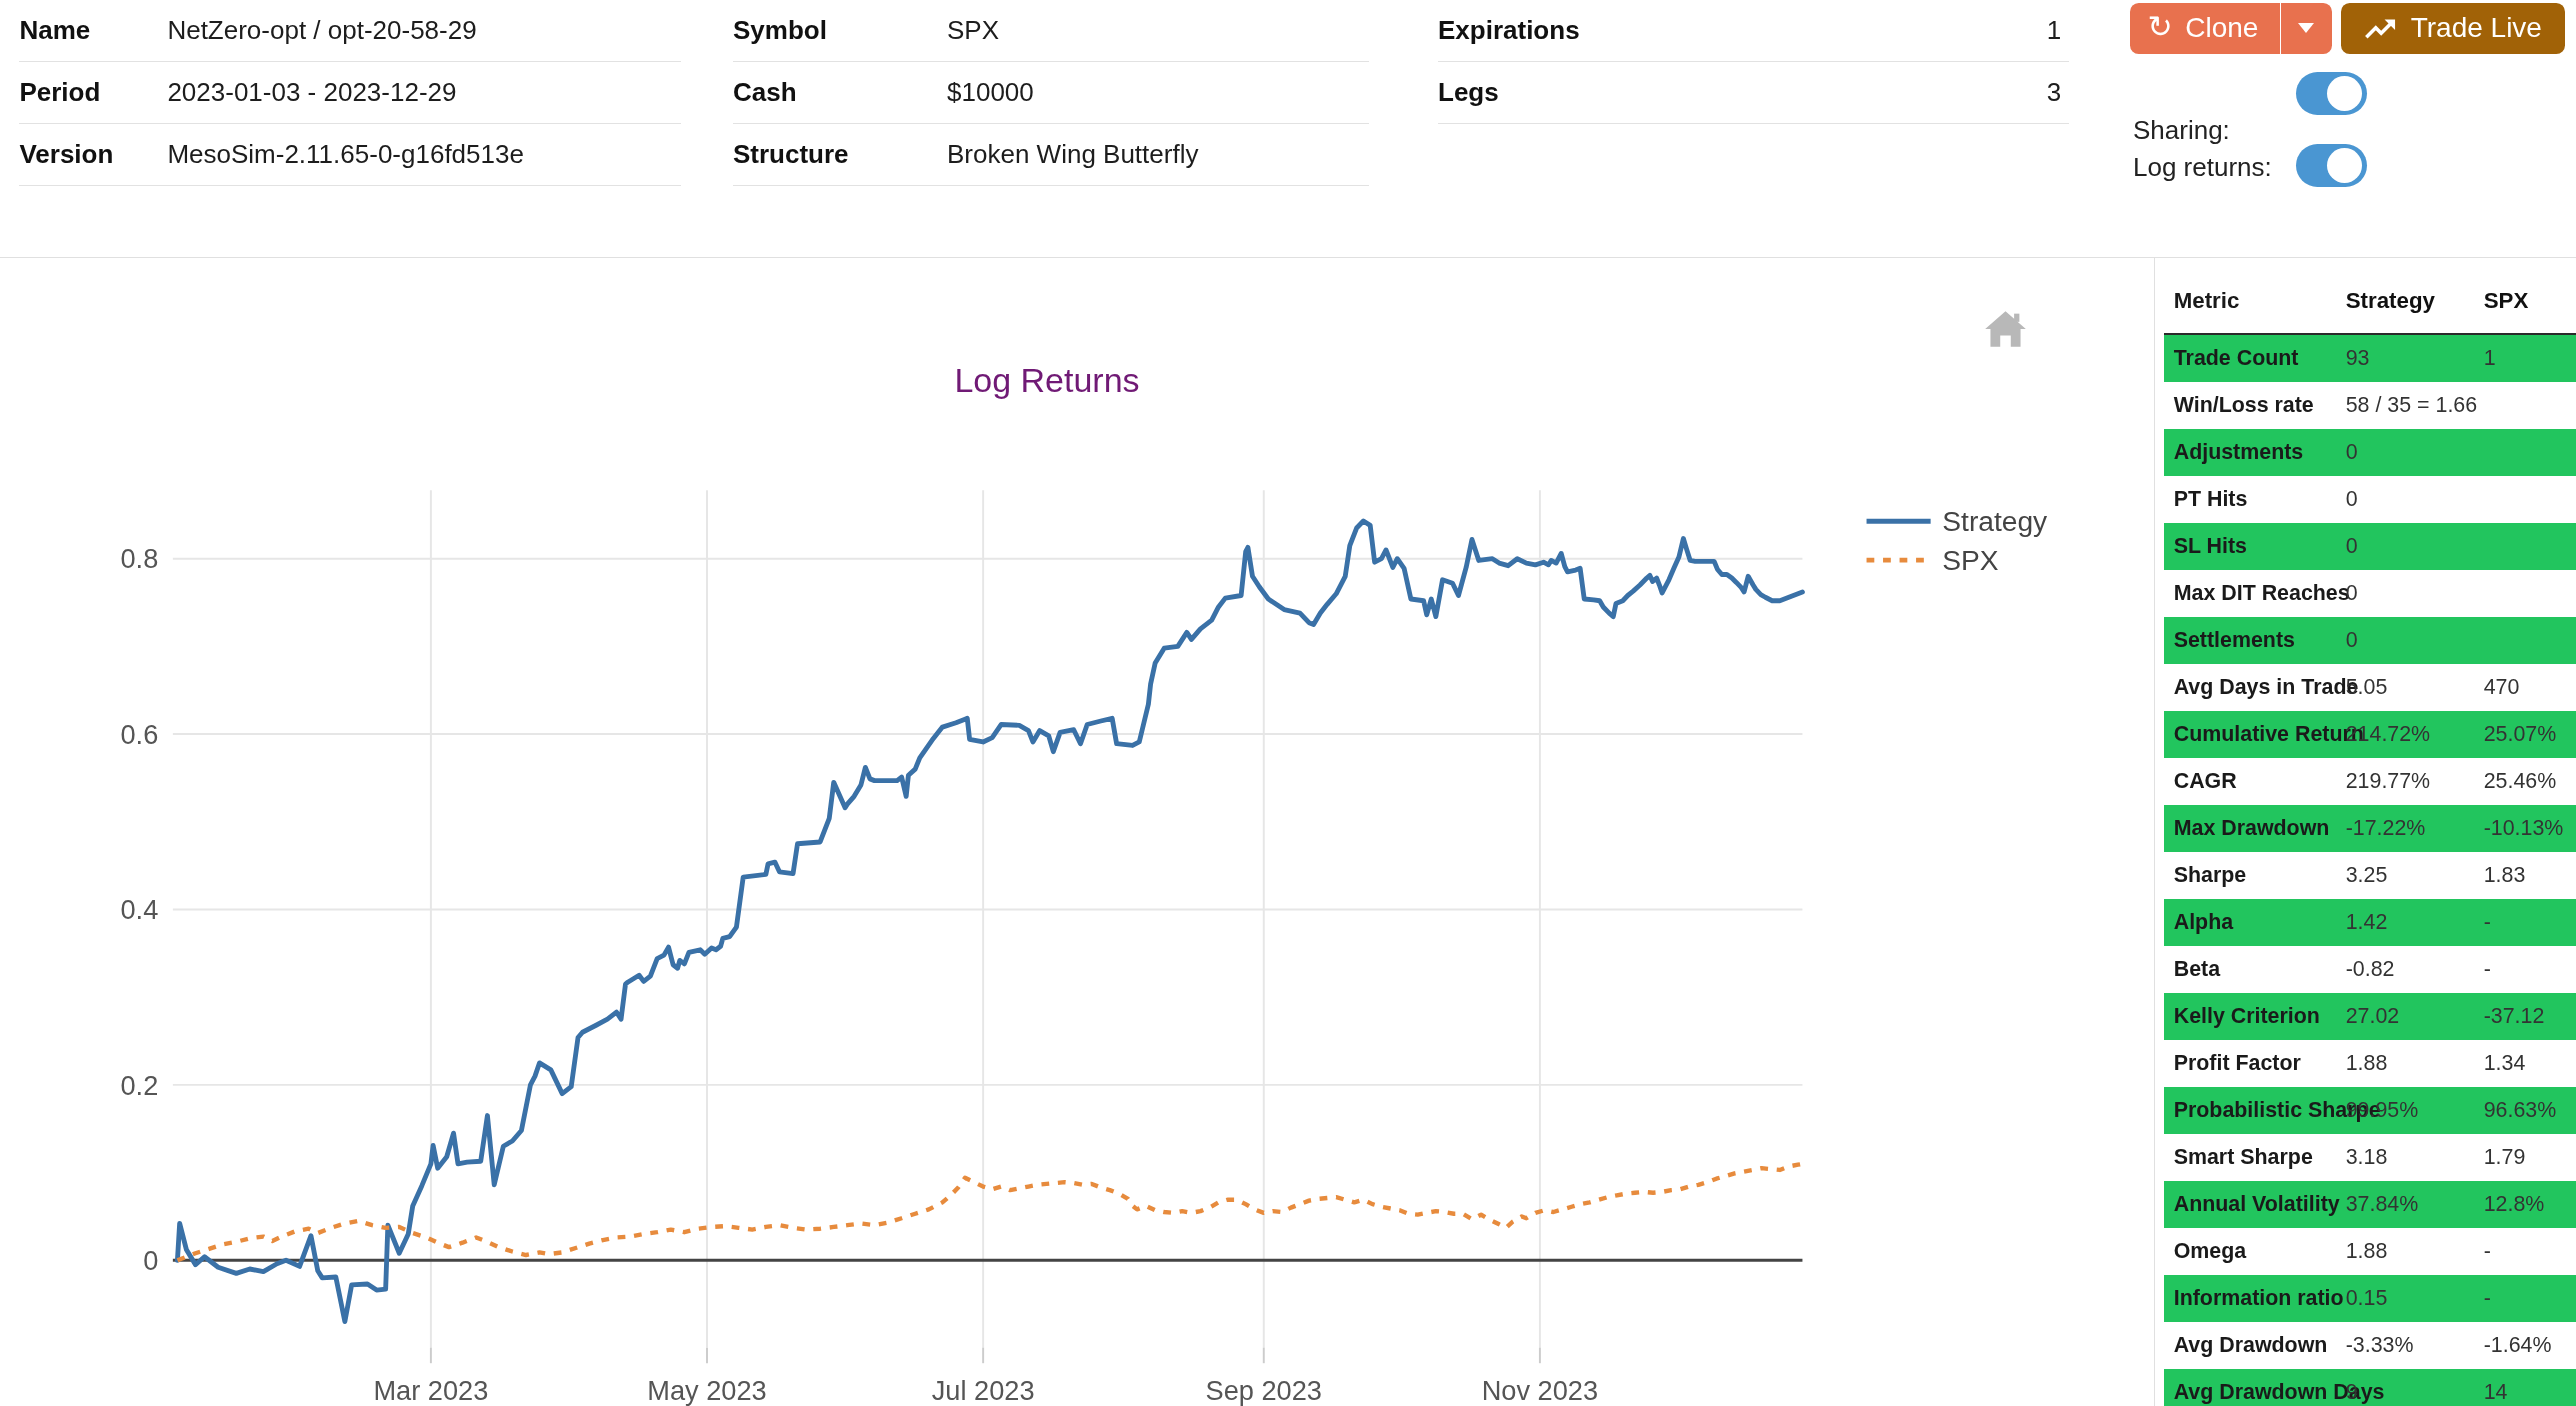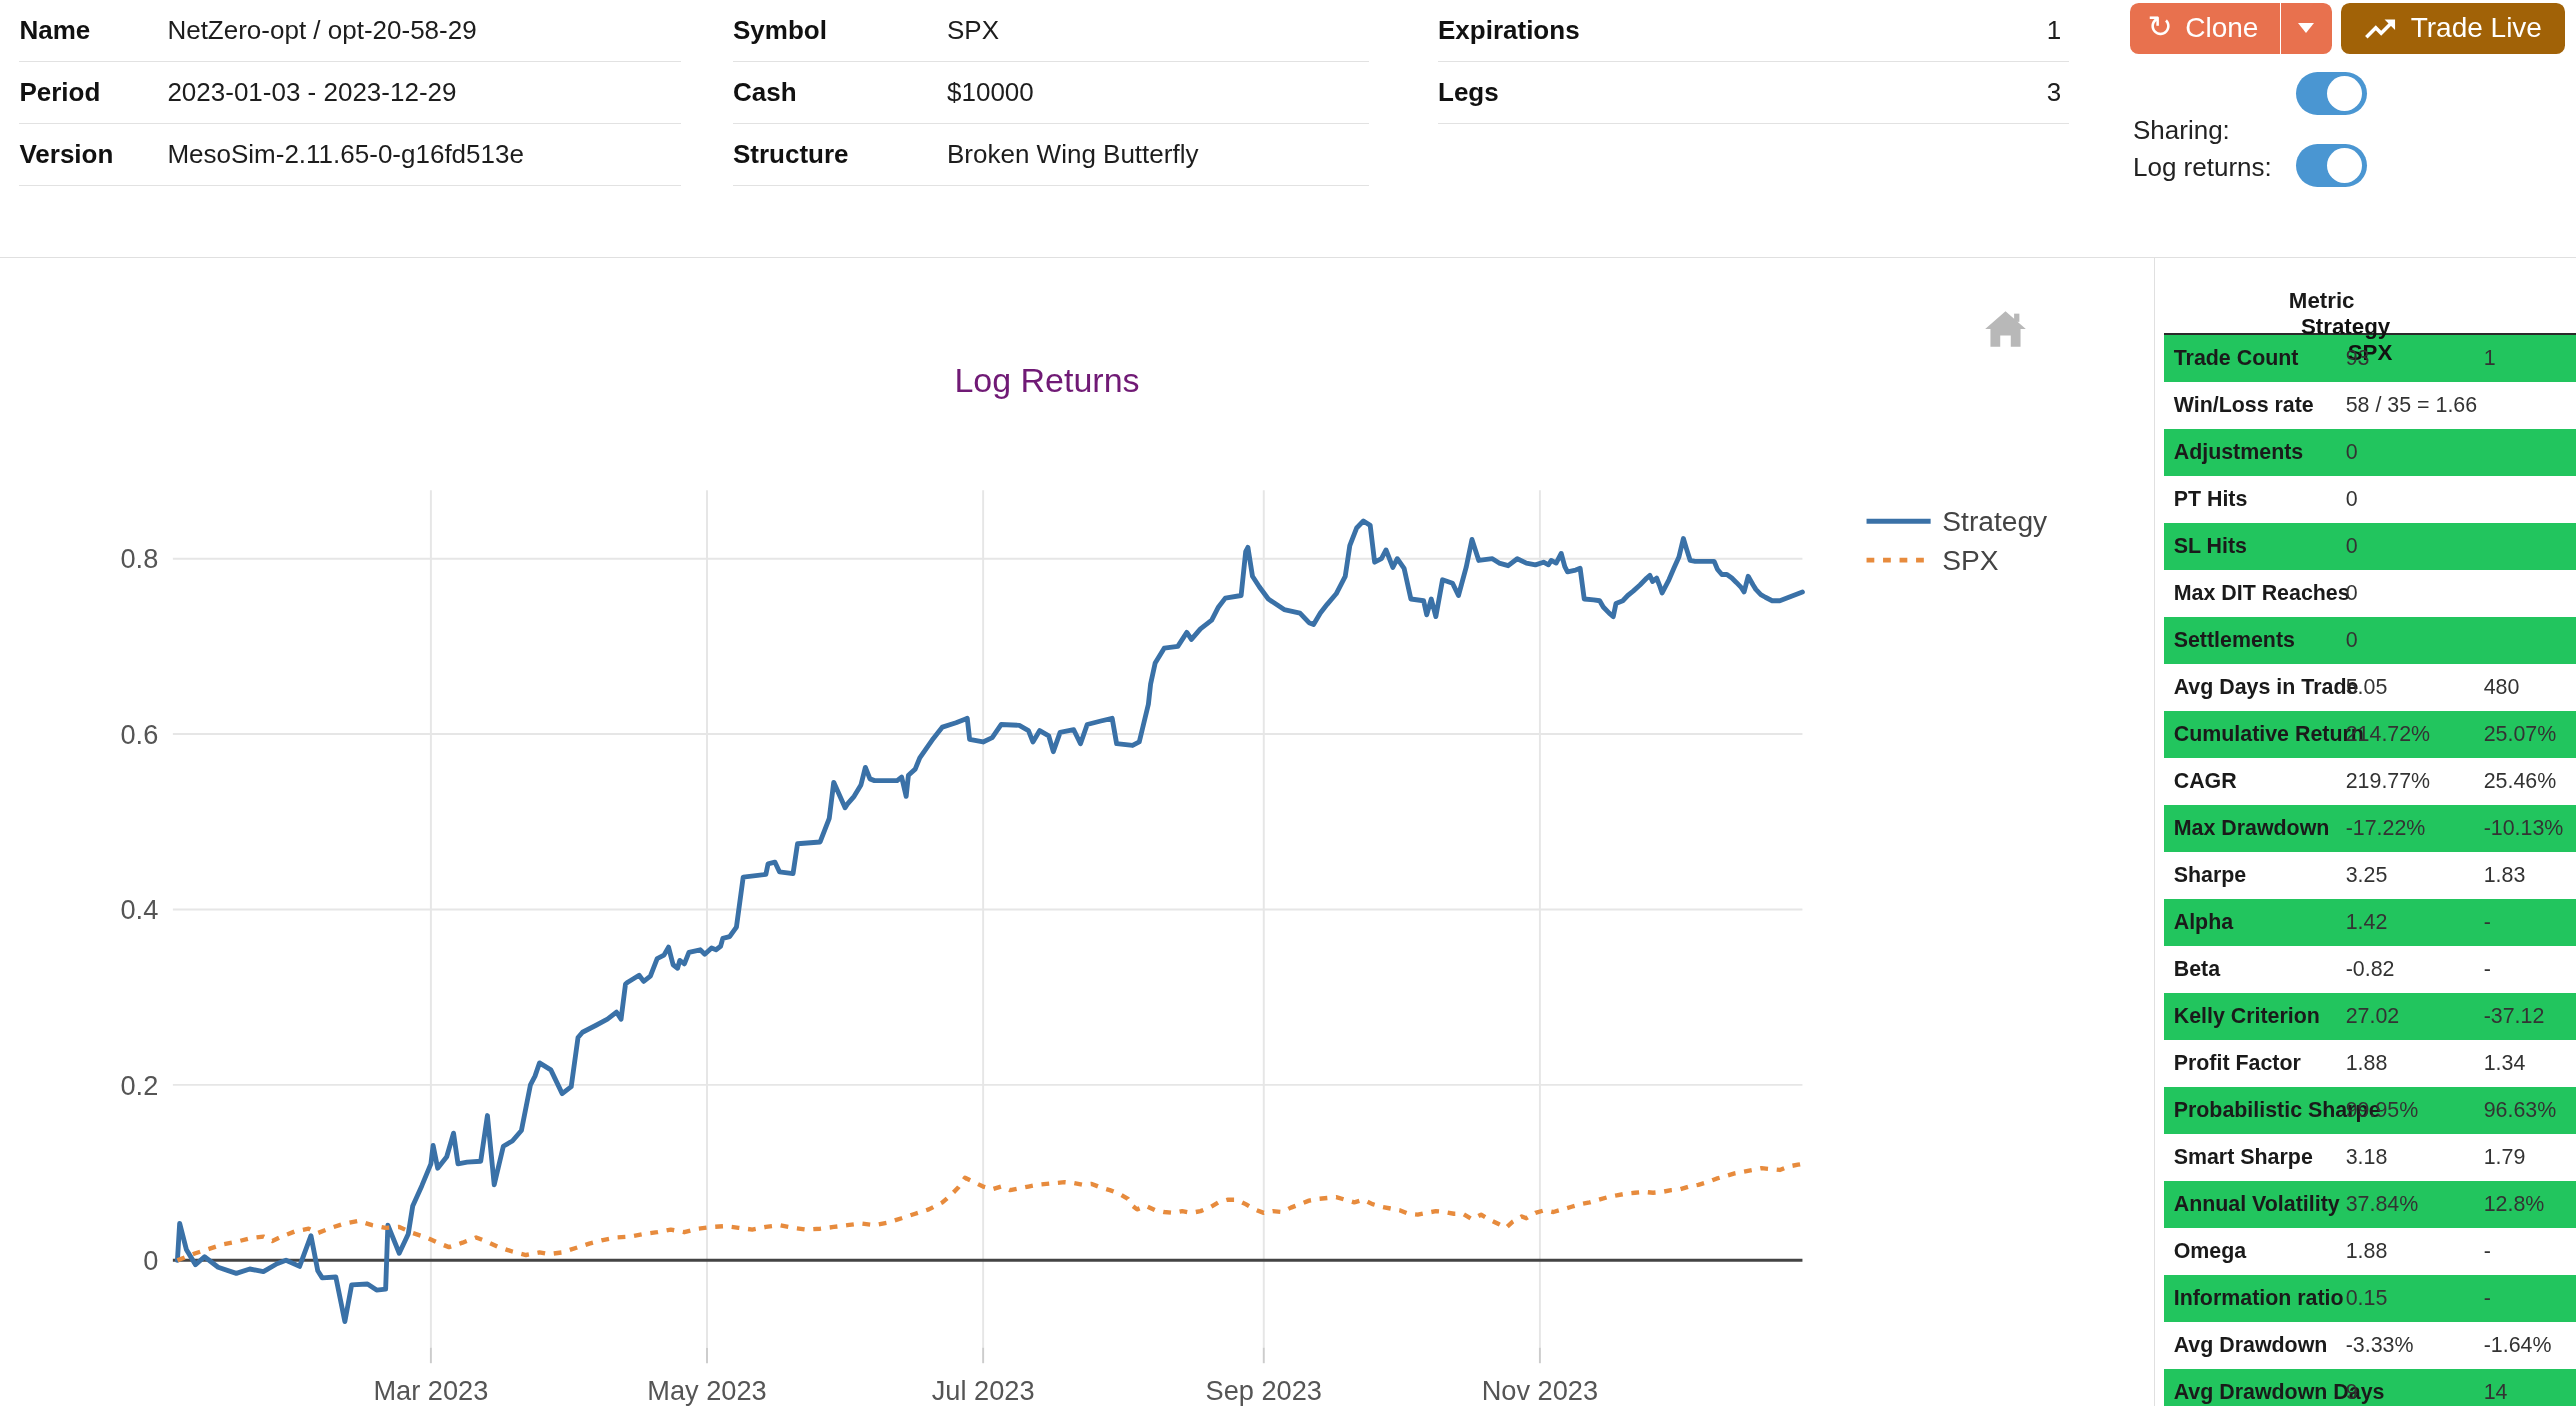--- a/index.html
+++ b/index.html
@@ -36,21 +36,21 @@
   
   .divider-h { position:absolute; left:0; top:257px; width:2576px; height:1px; background:#e0e0e0; }
   .divider-v { position:absolute; left:2154px; top:258px; width:1px; height:1148px; background:#e0e0e0; }
   
   .chart-title { position:absolute; left:0; top:361px; width:2094px; text-align:center; font-size:34px; color:#701a75; }
   #chart-svg { position:absolute; left:0; top:257px; }
   #chart-svg text { font-family:"Liberation Sans", sans-serif; }
   .home-btn { position:absolute; left:1982px; top:307px; width:47px; height:43px; cursor:pointer; }
   
   .metrics { position:absolute; left:2164px; top:288px; width:412px; font-size:21.4px; }
-  .m-header { display:flex; height:45px; align-items:center; font-weight:bold; font-size:22.3px; border-bottom:2.9px solid #2a2a2a; color:#111;flex-direction:column; }
+  .m-header { display:flex; height:45px; font-weight:bold; font-size:22.3px; border-bottom:2.9px solid #2a2a2a; color:#111; }
   .m-row { display:flex; height:47px; align-items:center; white-space:nowrap; }
   .m-row.odd { background:#22c55e; }
   .m-c1 { width:172px; padding-left:9.7px; font-weight:bold; color:#1a1a1a; flex:0 0 auto; }
   .m-c2 { width:138px; color:#333; flex:0 0 auto; }
   .m-c3 { flex:1; color:#333; }
   .m-header .m-c2, .m-header .m-c3 { color:#111; }
 </style>
 </head>
 <body>
 
@@ -205,21 +205,21 @@
       <div class="m-c3"></div>
     </div>
     <div class="m-row odd">
       <div class="m-c1">Settlements</div>
       <div class="m-c2">0</div>
       <div class="m-c3"></div>
     </div>
     <div class="m-row">
       <div class="m-c1">Avg Days in Trade</div>
       <div class="m-c2">5.05</div>
-      <div class="m-c3">480</div>
+      <div class="m-c3">470</div>
     </div>
     <div class="m-row odd">
       <div class="m-c1">Cumulative Return</div>
       <div class="m-c2">214.72%</div>
       <div class="m-c3">25.07%</div>
     </div>
     <div class="m-row">
       <div class="m-c1">CAGR</div>
       <div class="m-c2">219.77%</div>
       <div class="m-c3">25.46%</div>

